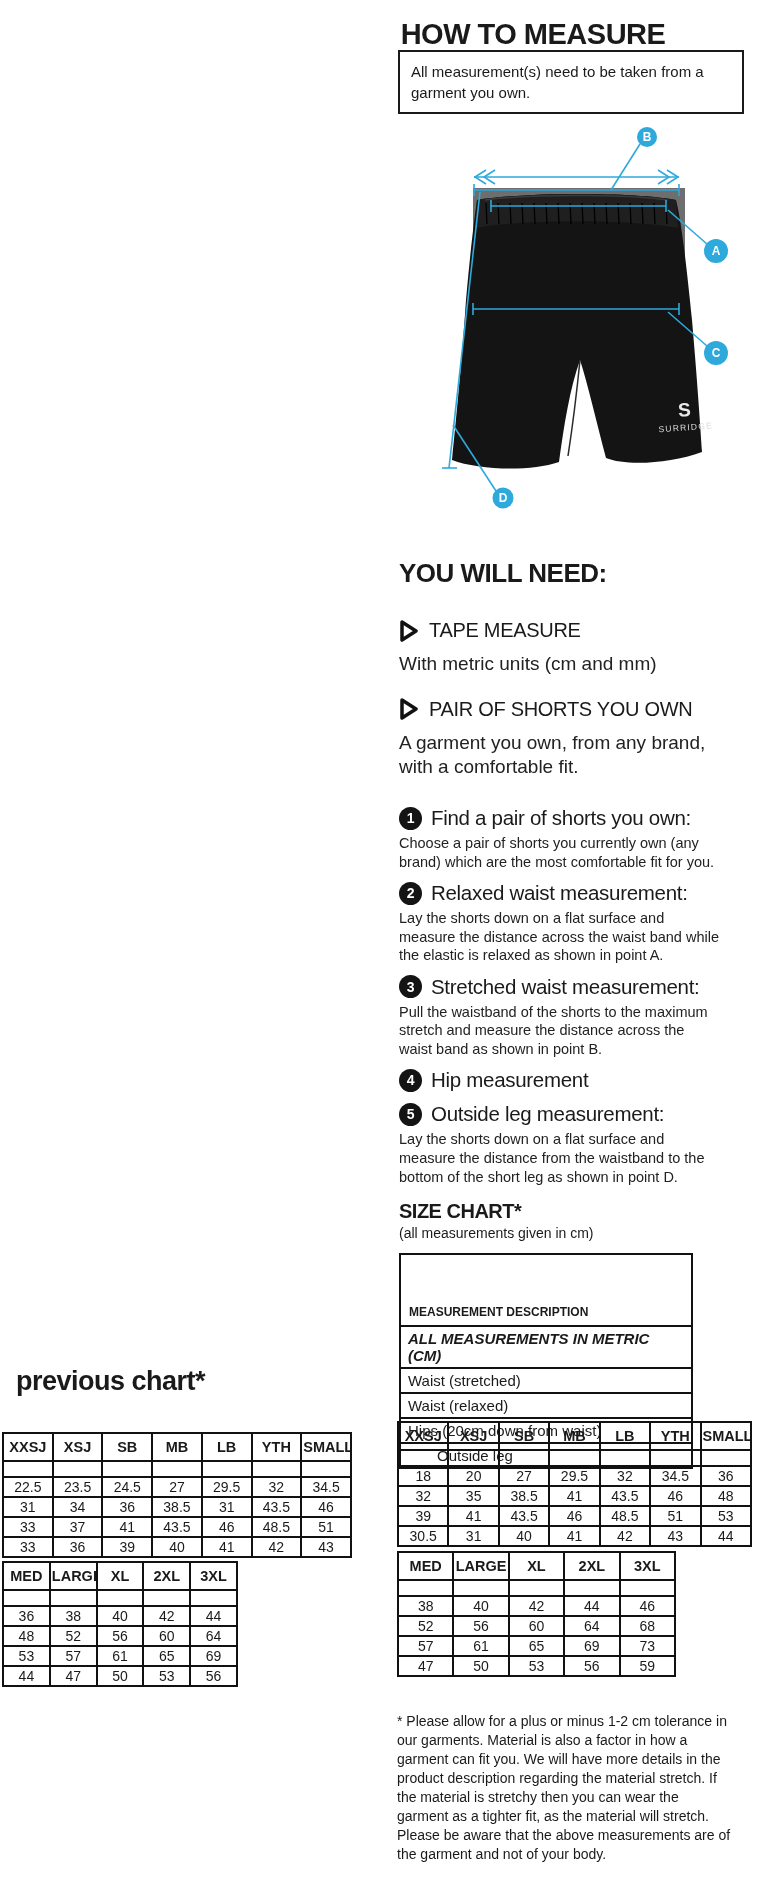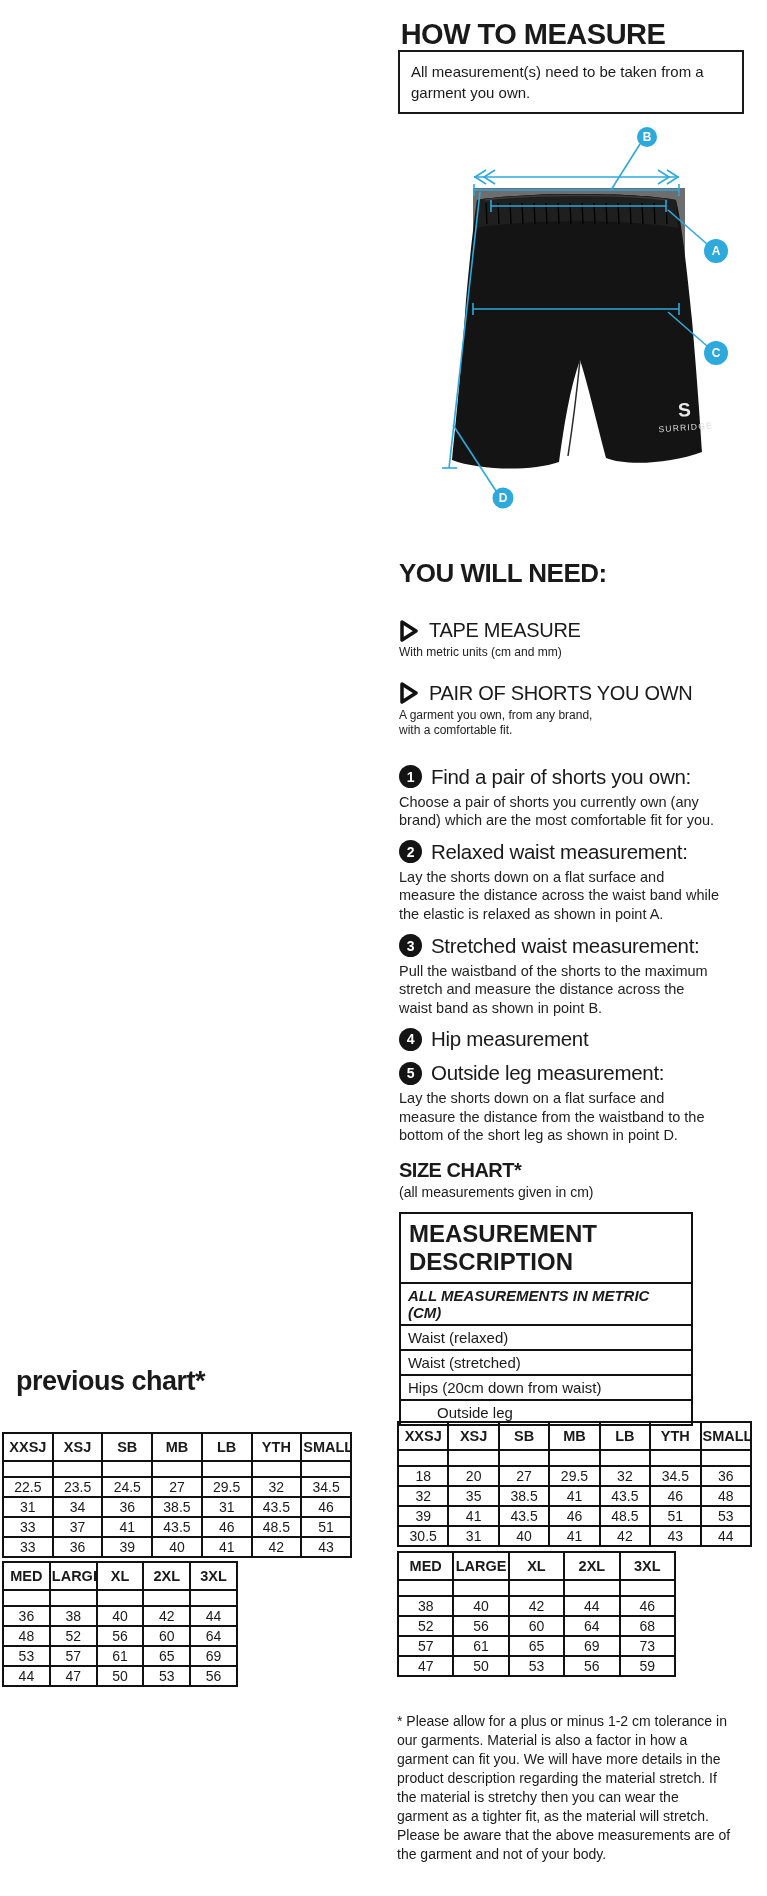--- a/index.html
+++ b/index.html
@@ -15,32 +15,32 @@
   
   #notice-box{left:398px;top:50px;width:320px;border:2px solid #1a1a1a;
     padding:9px 11px;font-size:15px;line-height:1.4;}
   
   #diagram{left:430px;top:120px;width:337px;height:390px;}
   
   #right-col{left:399px;top:558px;width:332px;}
   h2.sec{font-size:26px;font-weight:600;margin:0 0 30px 0;letter-spacing:-0.5px;}
   .need-item{margin-bottom:21px;}
   .need-head{display:flex;align-items:center;gap:10px;font-size:20px;letter-spacing:-0.3px;}
-  .need-desc{font-size:12px;line-height:1.3;margin-top:3px;color:#222;white-space:pre-line;}
+  .need-desc{font-size:19px;line-height:1.3;margin-top:10px;color:#222;white-space:pre-line;}
   .steps{margin-top:26px;}
   .step{margin-bottom:10px;}
   .step-head{display:flex;align-items:center;gap:9px;font-size:20.5px;letter-spacing:-0.3px;}
   .badge{width:23px;height:23px;min-width:23px;border-radius:50%;background:#141414;color:#fff;
     font-size:14px;font-weight:700;display:flex;align-items:center;justify-content:center;}
   .step-body{font-size:14.5px;line-height:1.28;margin-top:4px;color:#222;width:322px;}
   
   #size-chart-head{font-size:20px;font-weight:600;margin:14px 0 2px 0;letter-spacing:-0.5px;}
   #size-chart-sub{font-size:14px;margin:0 0 12px 0;}
   .desc-table{border:2px solid #111;width:290px;}
-  .desc-header{font-size:24px;font-weight:700;padding:6px 8px;border-bottom:2px solid #111;}
+  .desc-header{font-size:12px;font-weight:700;padding:6px 8px;border-bottom:2px solid #111;margin-top:44px;}
   .desc-row{font-size:15px;padding:3px 7px;border-bottom:2px solid #111;}
   .desc-rows .desc-row:first-child{font-weight:700;font-style:italic;}
   .desc-rows .desc-row:last-child{border-bottom:none;padding-left:36px;}
   
   table.size{border-collapse:collapse;table-layout:fixed;}
   table.size th,table.size td{border:2px solid #111;text-align:center;padding:0 1px;overflow:hidden;}
   table.size th{font-size:14.5px;font-weight:700;height:26px;}
   table.size tr.empty td{height:14px;}
   table.size td{font-size:14px;height:18px;}
   #cur-table1{left:397px;top:1421px;width:355px;}
@@ -200,23 +200,23 @@
 </div>
 
   <h2 id="size-chart-head">SIZE CHART*</h2>
   <p id="size-chart-sub">(all measurements given in cm)</p>
 
   <div class="desc-table">
     <div class="desc-header">MEASUREMENT DESCRIPTION</div>
     <div class="desc-rows">
   <div class="desc-row">ALL MEASUREMENTS IN METRIC (CM)</div>
 
+  <div class="desc-row">Waist (stretched)</div>
+
   <div class="desc-row">Waist (relaxed)</div>
-
-  <div class="desc-row">Waist (stretched)</div>
 
   <div class="desc-row">Hips (20cm down from waist)</div>
 
   <div class="desc-row">Outside leg</div>
 </div>
   </div>
 </div>
 
 <table class="size abs" id="cur-table1">
     <tbody>

